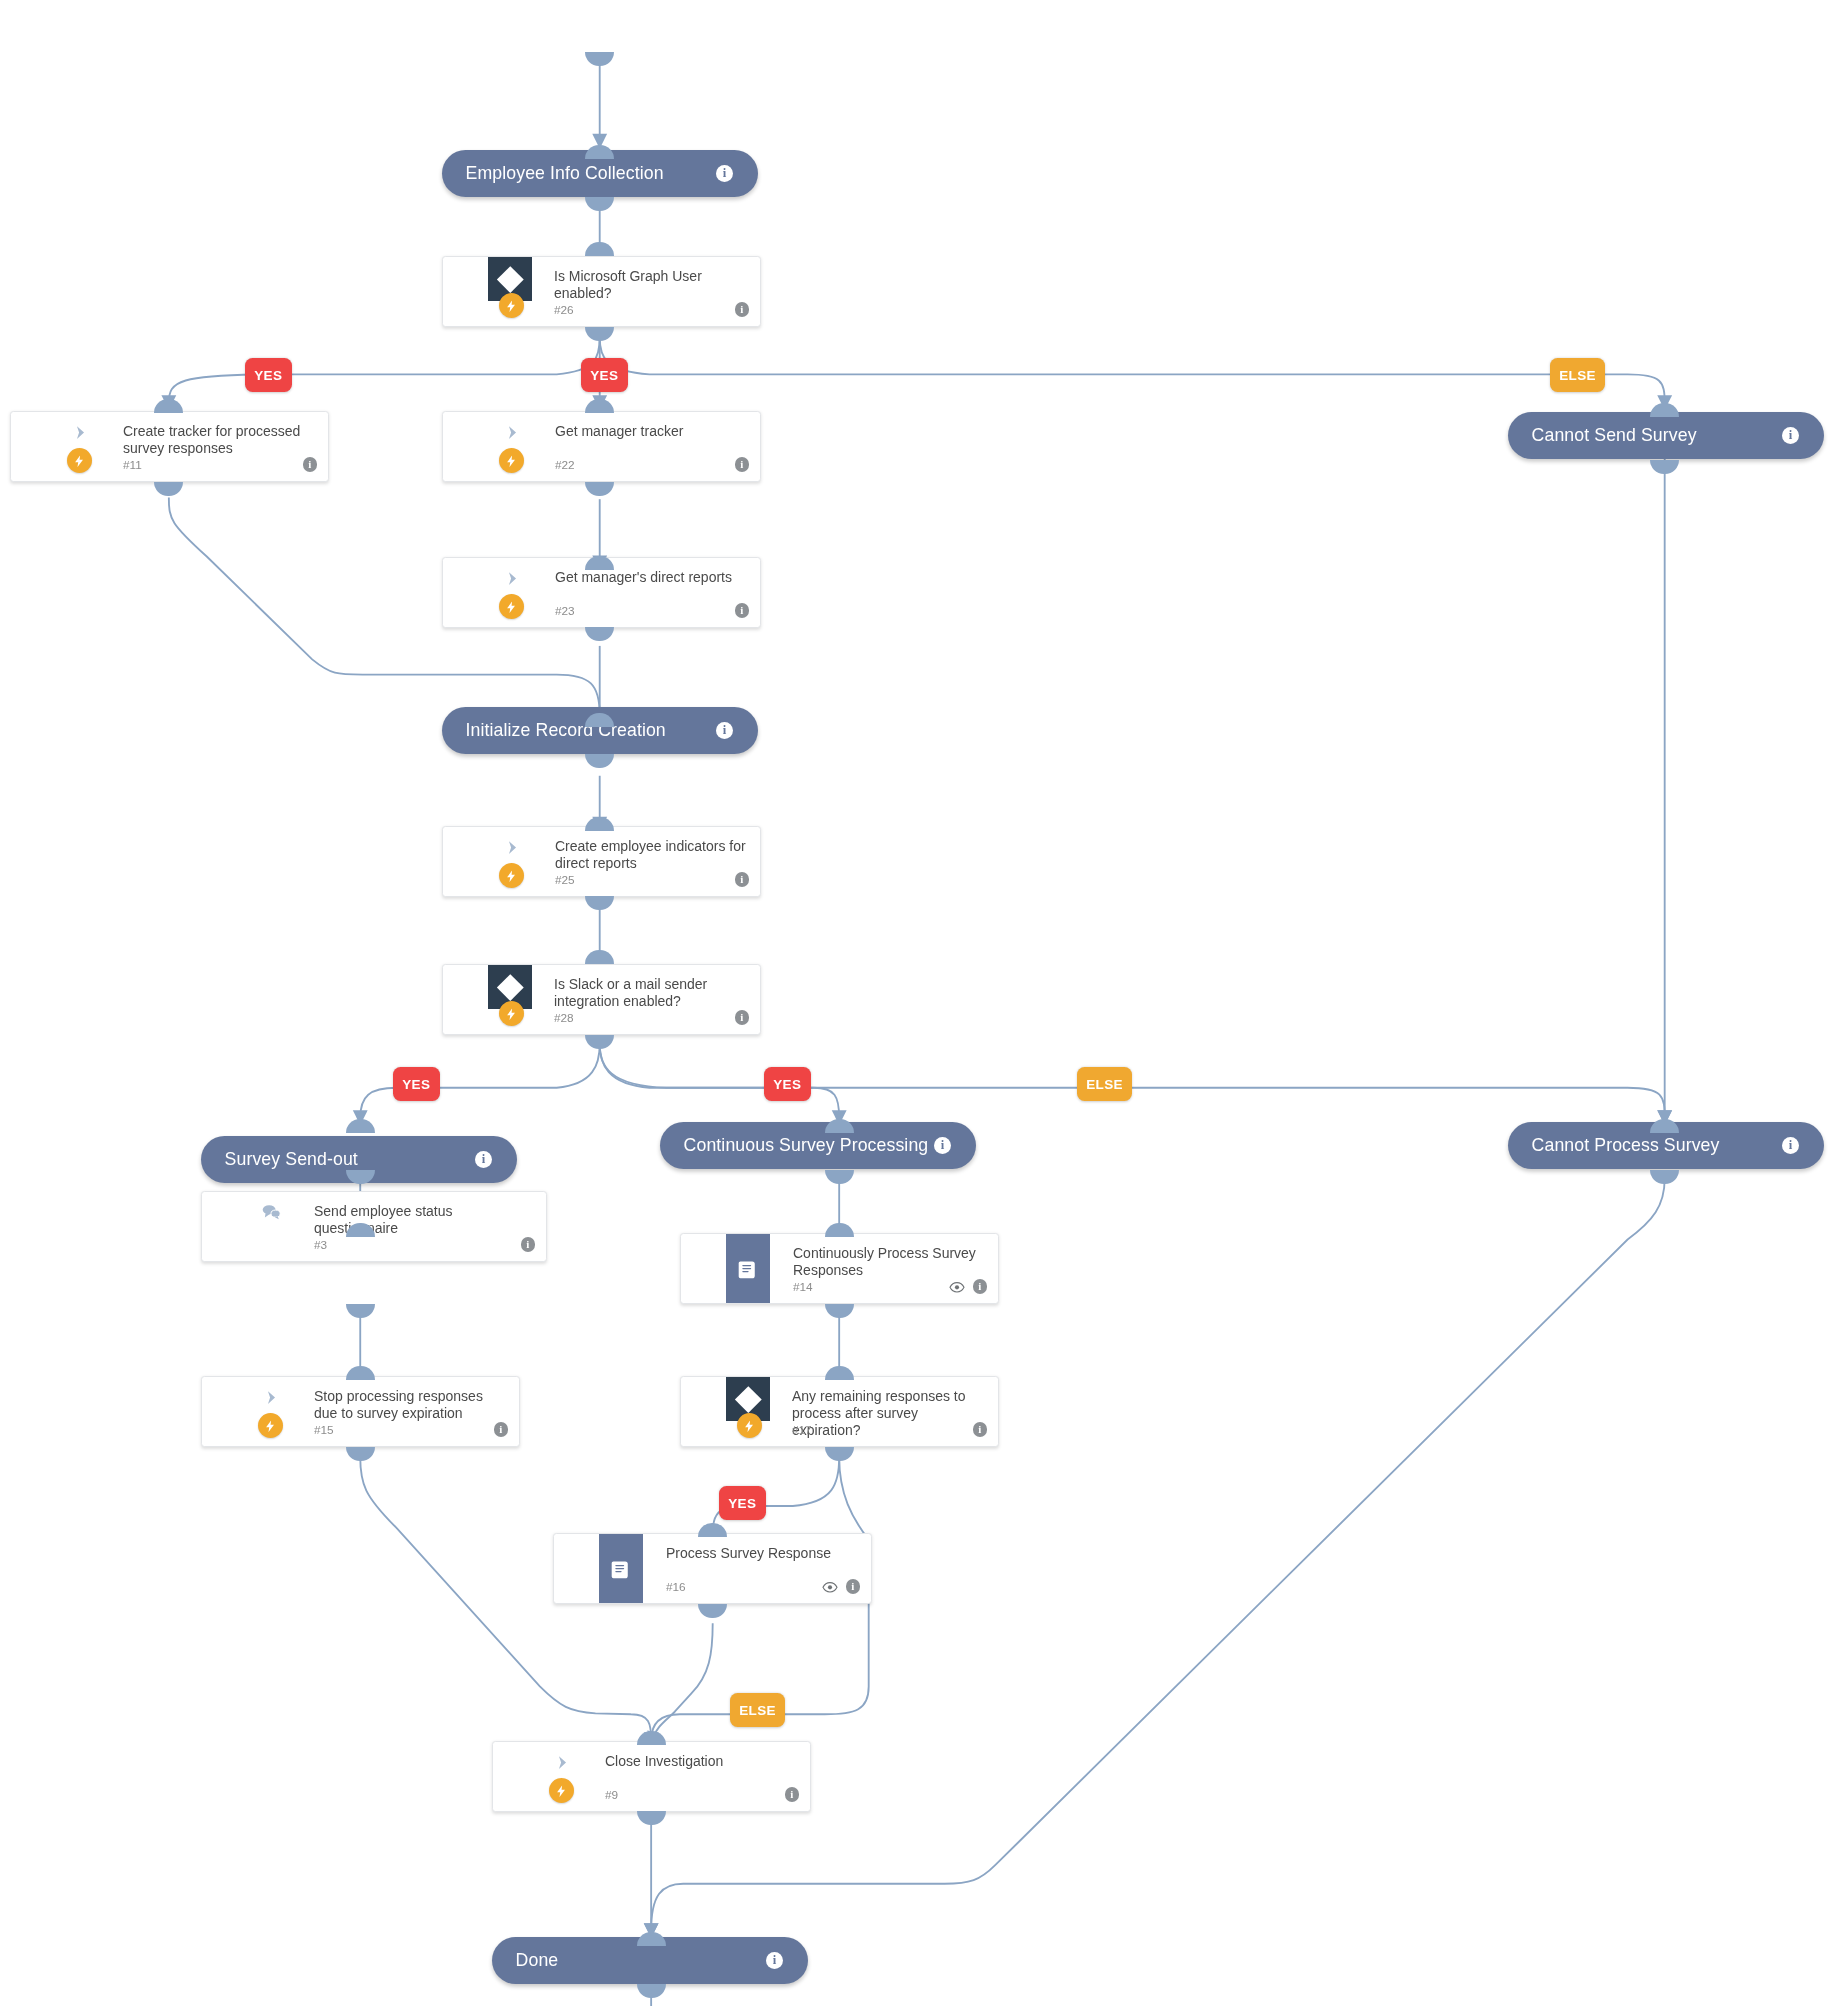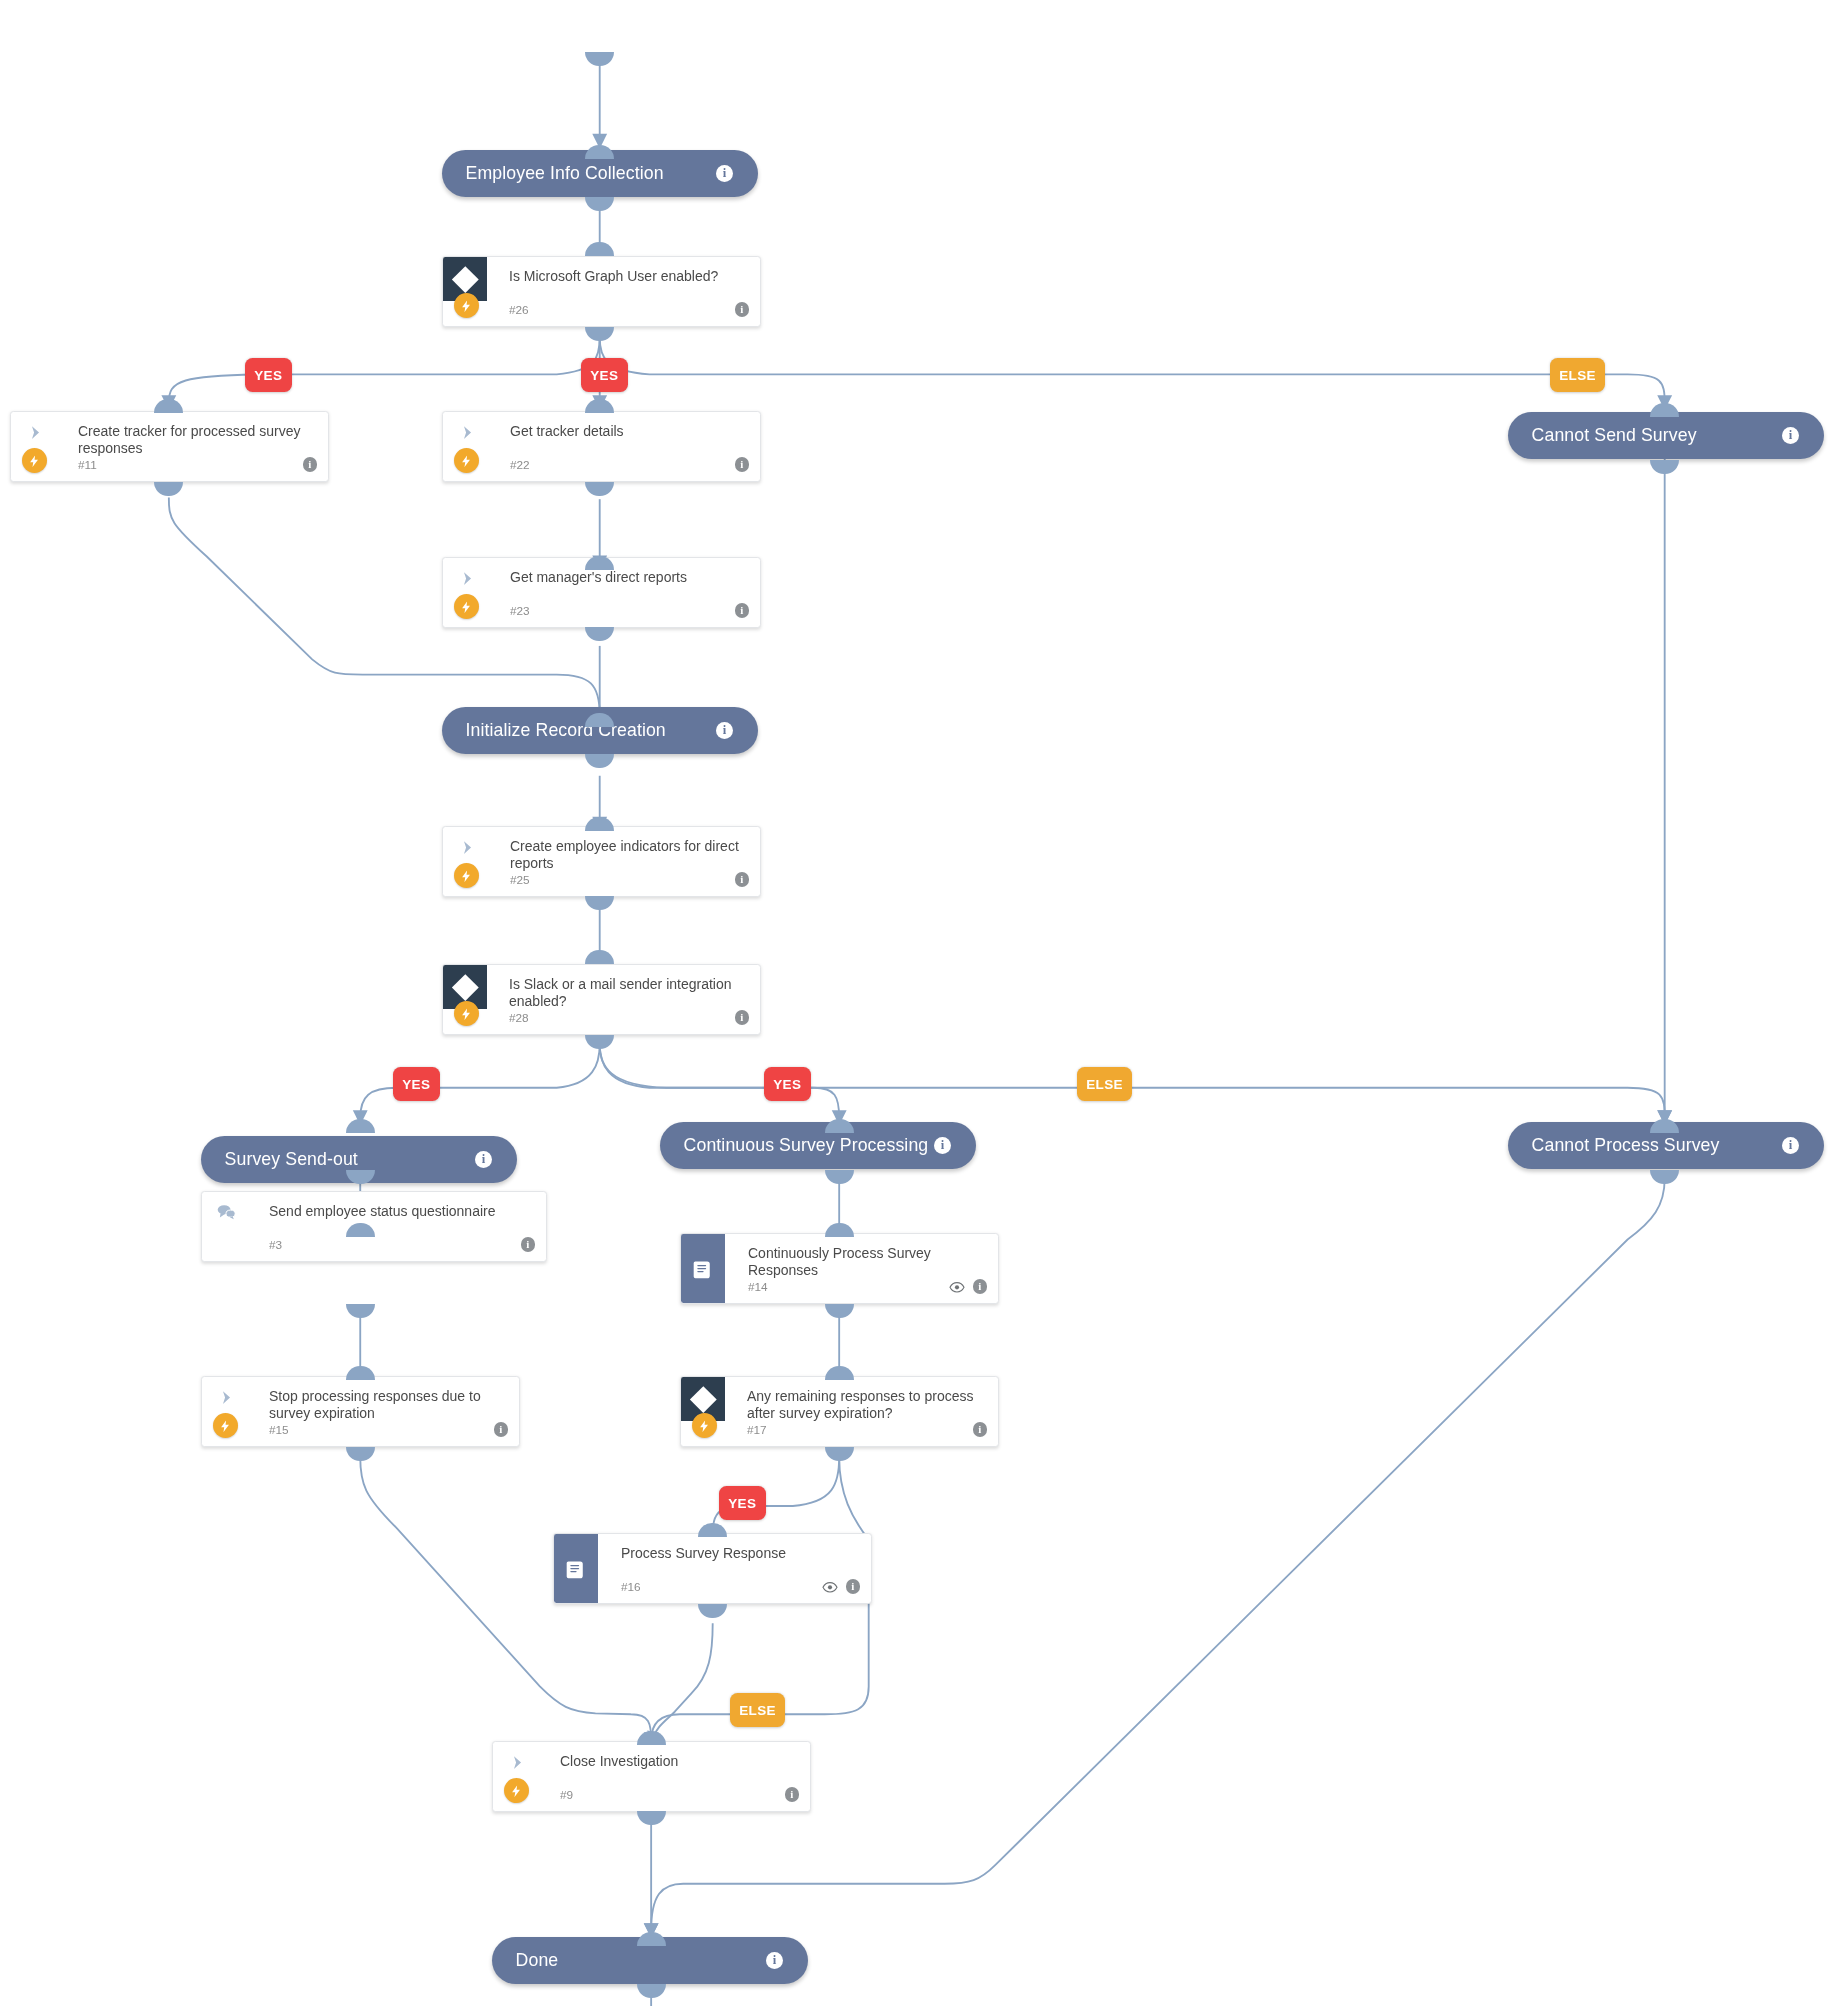--- a/index.html
+++ b/index.html
@@ -55,20 +55,21 @@
   
   .card{
     position:absolute;
     background:#ffffff;
     border:0.8px solid #e3e5e8;
     border-radius:3.4px;
     box-shadow:0 1.7px 3.4px rgba(0,0,0,.13);
     box-sizing:border-box;
     z-index:6;
     overflow:hidden;
+    padding-left:45px;
   }
   .card-body{position:relative;height:100%;width:100%;}
 
   
   .strip{
     position:absolute;left:0;top:0;width:44px;height:44px;
     display:flex;align-items:center;justify-content:center;
   }
   .strip-dark{background:#2d3e4f;}
   .strip-blue{background:#64769b;height:100%;width:44px;}
@@ -262,21 +263,21 @@
   <div class="knob knob-down" style="left:154px;top:482px;"></div>
 
   <div class="knob knob-up" style="left:585px;top:399px;"></div>
   <div class="card" style="left:442px;top:411px;width:319px;height:71px;">
     <div class="card-body">
       <div class="chev">
         <svg viewBox="0 0 24 24">
             <path d="M7 3 L17 12 L7 21 L10 12 z" fill="currentColor"></path>
           </svg>
       </div>
-      <div class="card-title shift">Get tracker details</div>
+      <div class="card-title shift">Get manager tracker</div>
       <div class="bolt">
         <svg viewBox="0 0 24 24">
             <path d="M13.5 1 L4 14 h6 l-1.5 9 L19 9 h-6.5 z" fill="#ffffff"></path>
           </svg>
       </div>
       <div class="card-num shift">#22</div>
       <div class="card-meta">
         <span class="info-g">i</span>
       </div>
     </div>

